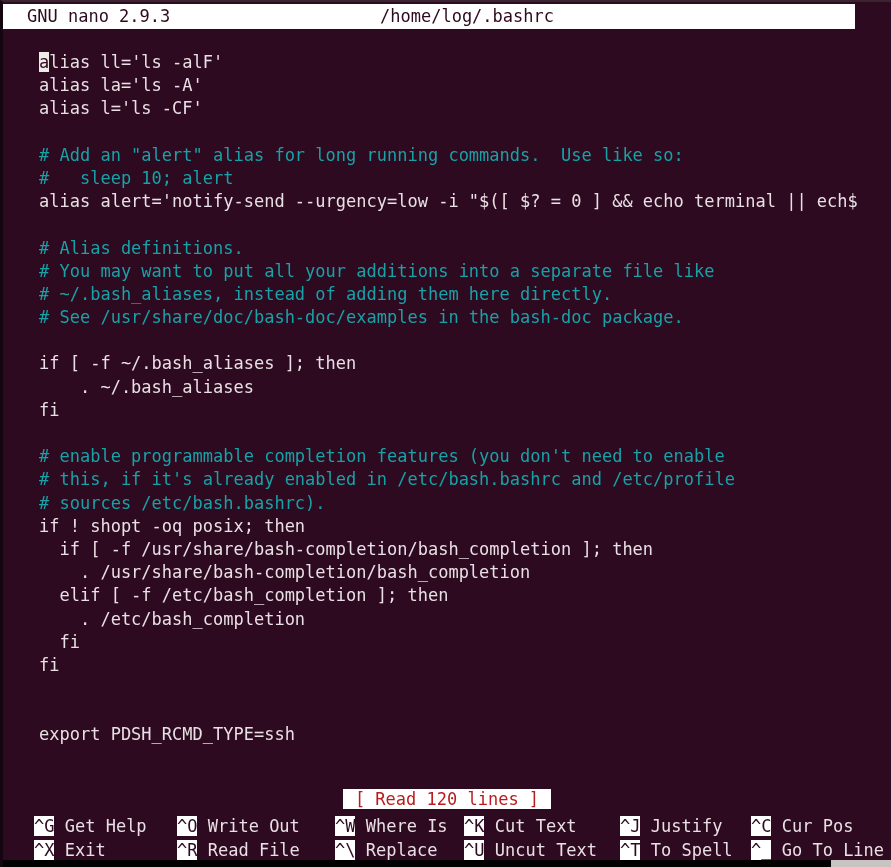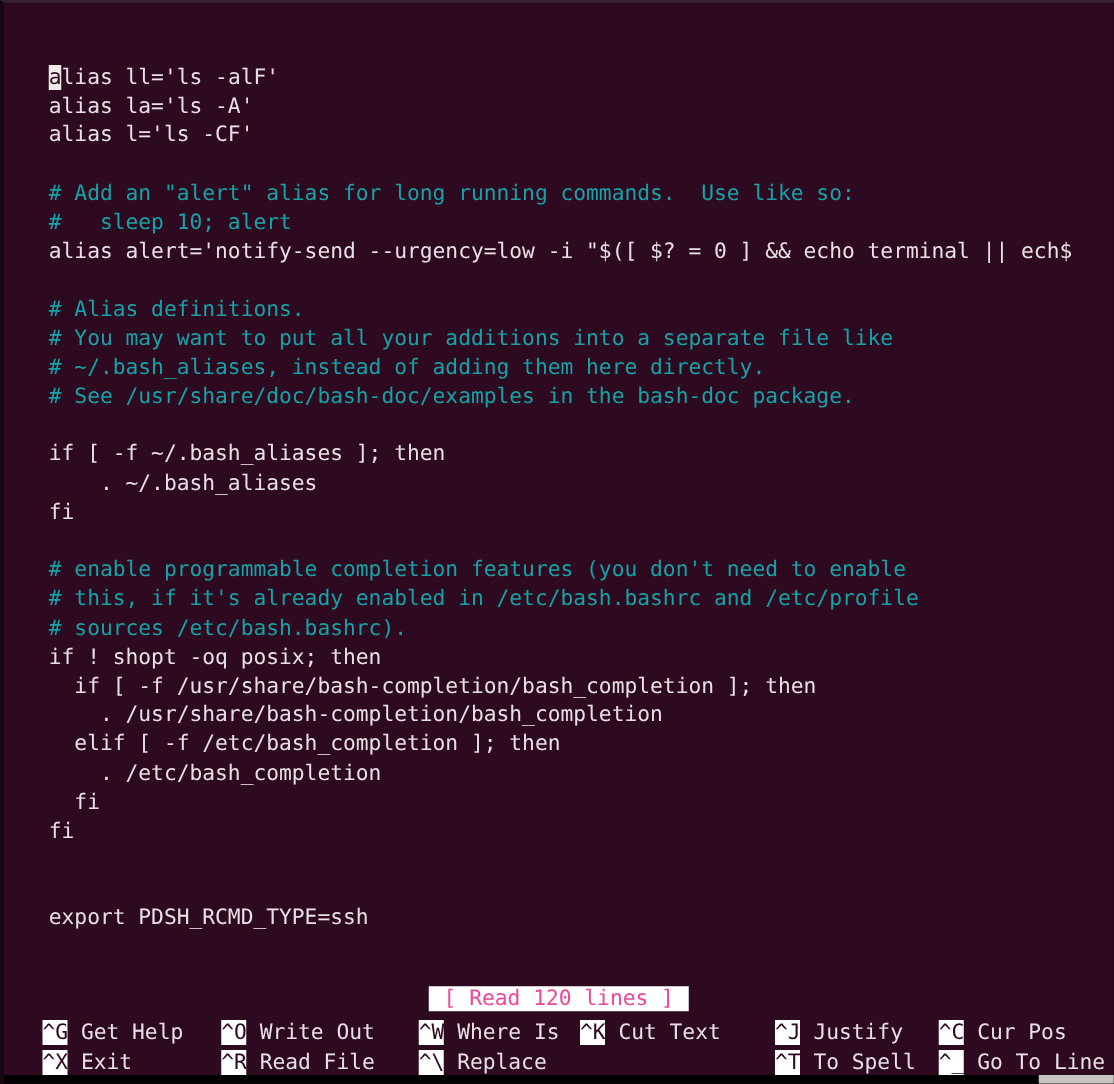--- a/index.html
+++ b/index.html
@@ -83,21 +83,21 @@
     left: 0;
     top: 786px;
     width: 888px;
     height: 23px;
     text-align: center;
     font-size: 17px;
     line-height: 23px;
   }
   #status-message {
     background: #ffffff;
-    color: #ec4899;
+    color: #b91c1c;
     white-space: pre;
     padding: 0 12px;
   }
 
   
   #help-bar {
     position: absolute;
     left: 0;
     top: 812px;
     width: 888px;
@@ -151,40 +151,45 @@
     width: 63px;
     height: 7px;
     background: #c8c4c2;
   }
 </style>
 </head>
 <body>
 
 <div id="nano-window">
 
+  <div id="title-bar">
+    <span class="tb-version">GNU nano 2.9.3</span>
+    <span class="tb-filename">/home/log/.bashrc</span>
+  </div>
 
   <div id="code-area"><div class="code-line"><span class="cursor-char">a</span>lias ll='ls -alF'</div><div class="code-line">alias la='ls -A'</div><div class="code-line">alias l='ls -CF'</div><div class="code-line">&nbsp;</div><div class="code-line comment"># Add an "alert" alias for long running commands.  Use like so:</div><div class="code-line comment">#   sleep 10; alert</div><div class="code-line">alias alert='notify-send --urgency=low -i "$([ $? = 0 ] &amp;&amp; echo terminal || ech$</div><div class="code-line">&nbsp;</div><div class="code-line comment"># Alias definitions.</div><div class="code-line comment"># You may want to put all your additions into a separate file like</div><div class="code-line comment"># ~/.bash_aliases, instead of adding them here directly.</div><div class="code-line comment"># See /usr/share/doc/bash-doc/examples in the bash-doc package.</div><div class="code-line">&nbsp;</div><div class="code-line">if [ -f ~/.bash_aliases ]; then</div><div class="code-line">    . ~/.bash_aliases</div><div class="code-line">fi</div><div class="code-line">&nbsp;</div><div class="code-line comment"># enable programmable completion features (you don't need to enable</div><div class="code-line comment"># this, if it's already enabled in /etc/bash.bashrc and /etc/profile</div><div class="code-line comment"># sources /etc/bash.bashrc).</div><div class="code-line">if ! shopt -oq posix; then</div><div class="code-line">  if [ -f /usr/share/bash-completion/bash_completion ]; then</div><div class="code-line">    . /usr/share/bash-completion/bash_completion</div><div class="code-line">  elif [ -f /etc/bash_completion ]; then</div><div class="code-line">    . /etc/bash_completion</div><div class="code-line">  fi</div><div class="code-line">fi</div><div class="code-line">&nbsp;</div><div class="code-line">&nbsp;</div><div class="code-line">export PDSH_RCMD_TYPE=ssh</div></div>
 
   <div id="status-message-row">
     <span id="status-message">[ Read 120 lines ]</span>
   </div>
 
   <div id="help-bar">
     <div class="help-row" id="help-row-1">
         <span class="help-entry hc0"><span class="help-key">^G</span><span class="help-label"> Get Help</span></span>
         <span class="help-entry hc1"><span class="help-key">^O</span><span class="help-label"> Write Out</span></span>
         <span class="help-entry hc2"><span class="help-key">^W</span><span class="help-label"> Where Is</span></span>
         <span class="help-entry hc3"><span class="help-key">^K</span><span class="help-label"> Cut Text</span></span>
         <span class="help-entry hc4"><span class="help-key">^J</span><span class="help-label"> Justify</span></span>
         <span class="help-entry hc5"><span class="help-key">^C</span><span class="help-label"> Cur Pos</span></span>
       </div>
     <div class="help-row" id="help-row-2">
         <span class="help-entry hc0"><span class="help-key">^X</span><span class="help-label"> Exit</span></span>
         <span class="help-entry hc1"><span class="help-key">^R</span><span class="help-label"> Read File</span></span>
         <span class="help-entry hc2"><span class="help-key">^\</span><span class="help-label"> Replace</span></span>
+        <span class="help-entry hc3"><span class="help-key">^U</span><span class="help-label"> Uncut Text</span></span>
         <span class="help-entry hc4"><span class="help-key">^T</span><span class="help-label"> To Spell</span></span>
         <span class="help-entry hc5"><span class="help-key">^_</span><span class="help-label"> Go To Line</span></span>
       </div>
   </div>
 
   <div id="bottom-strip">
     <div id="resize-handle"></div>
   </div>
 
 </div>

